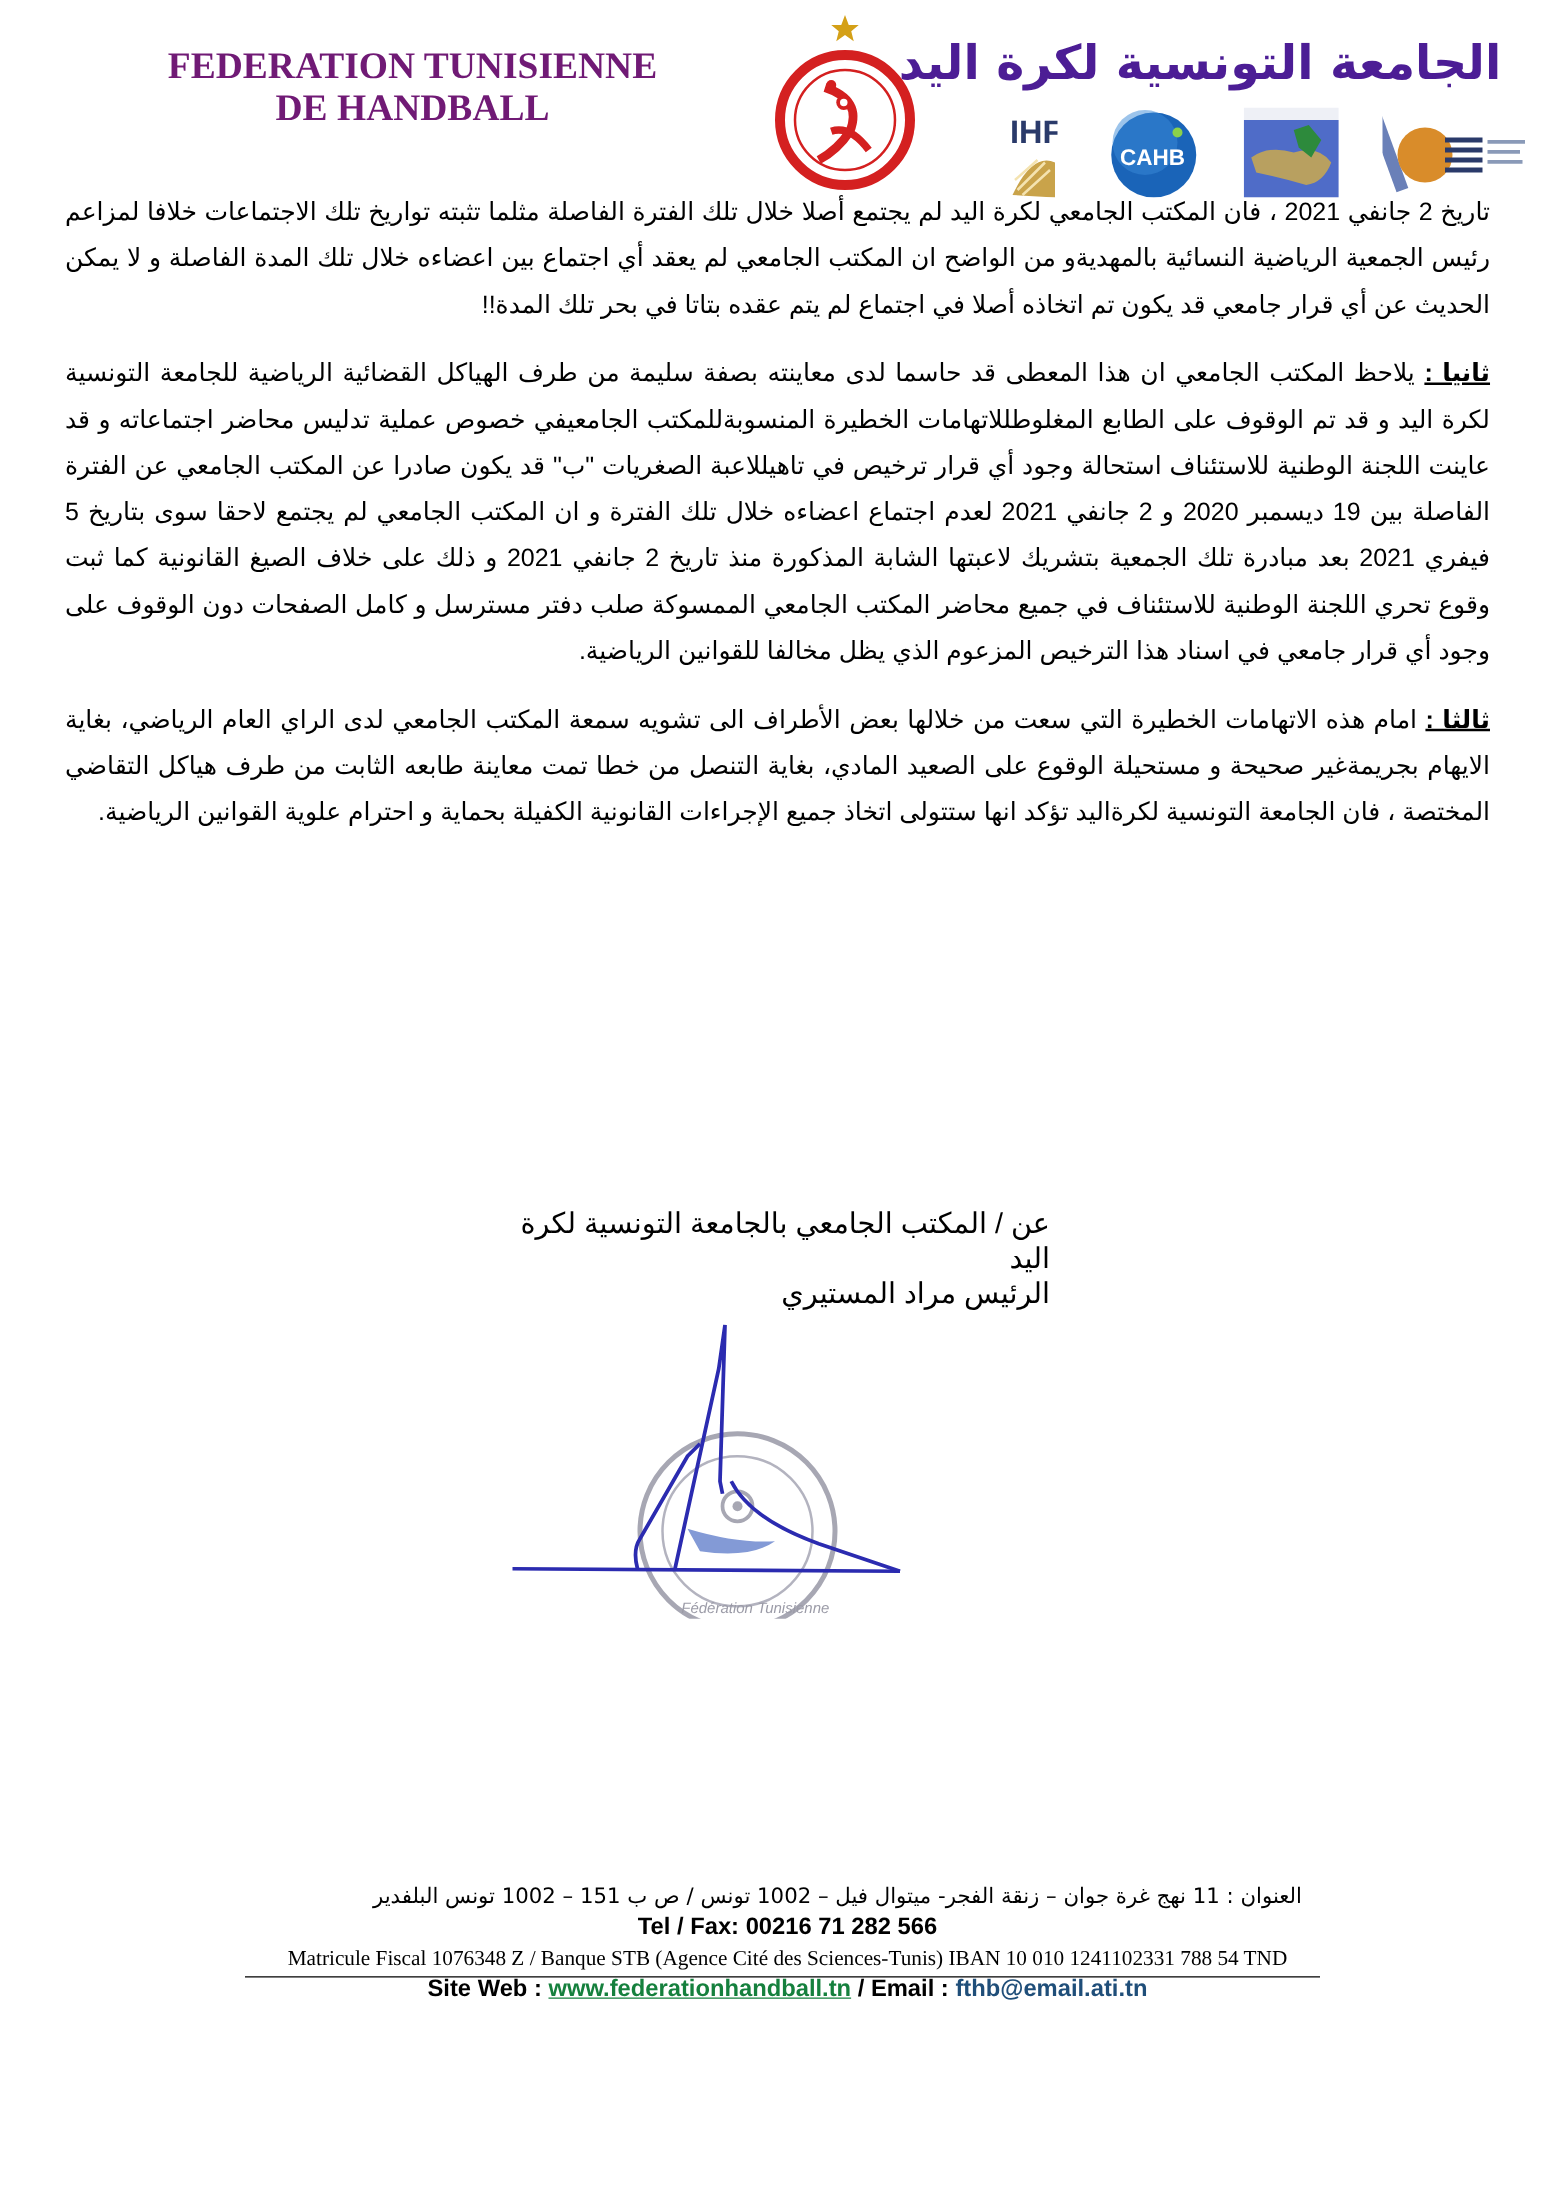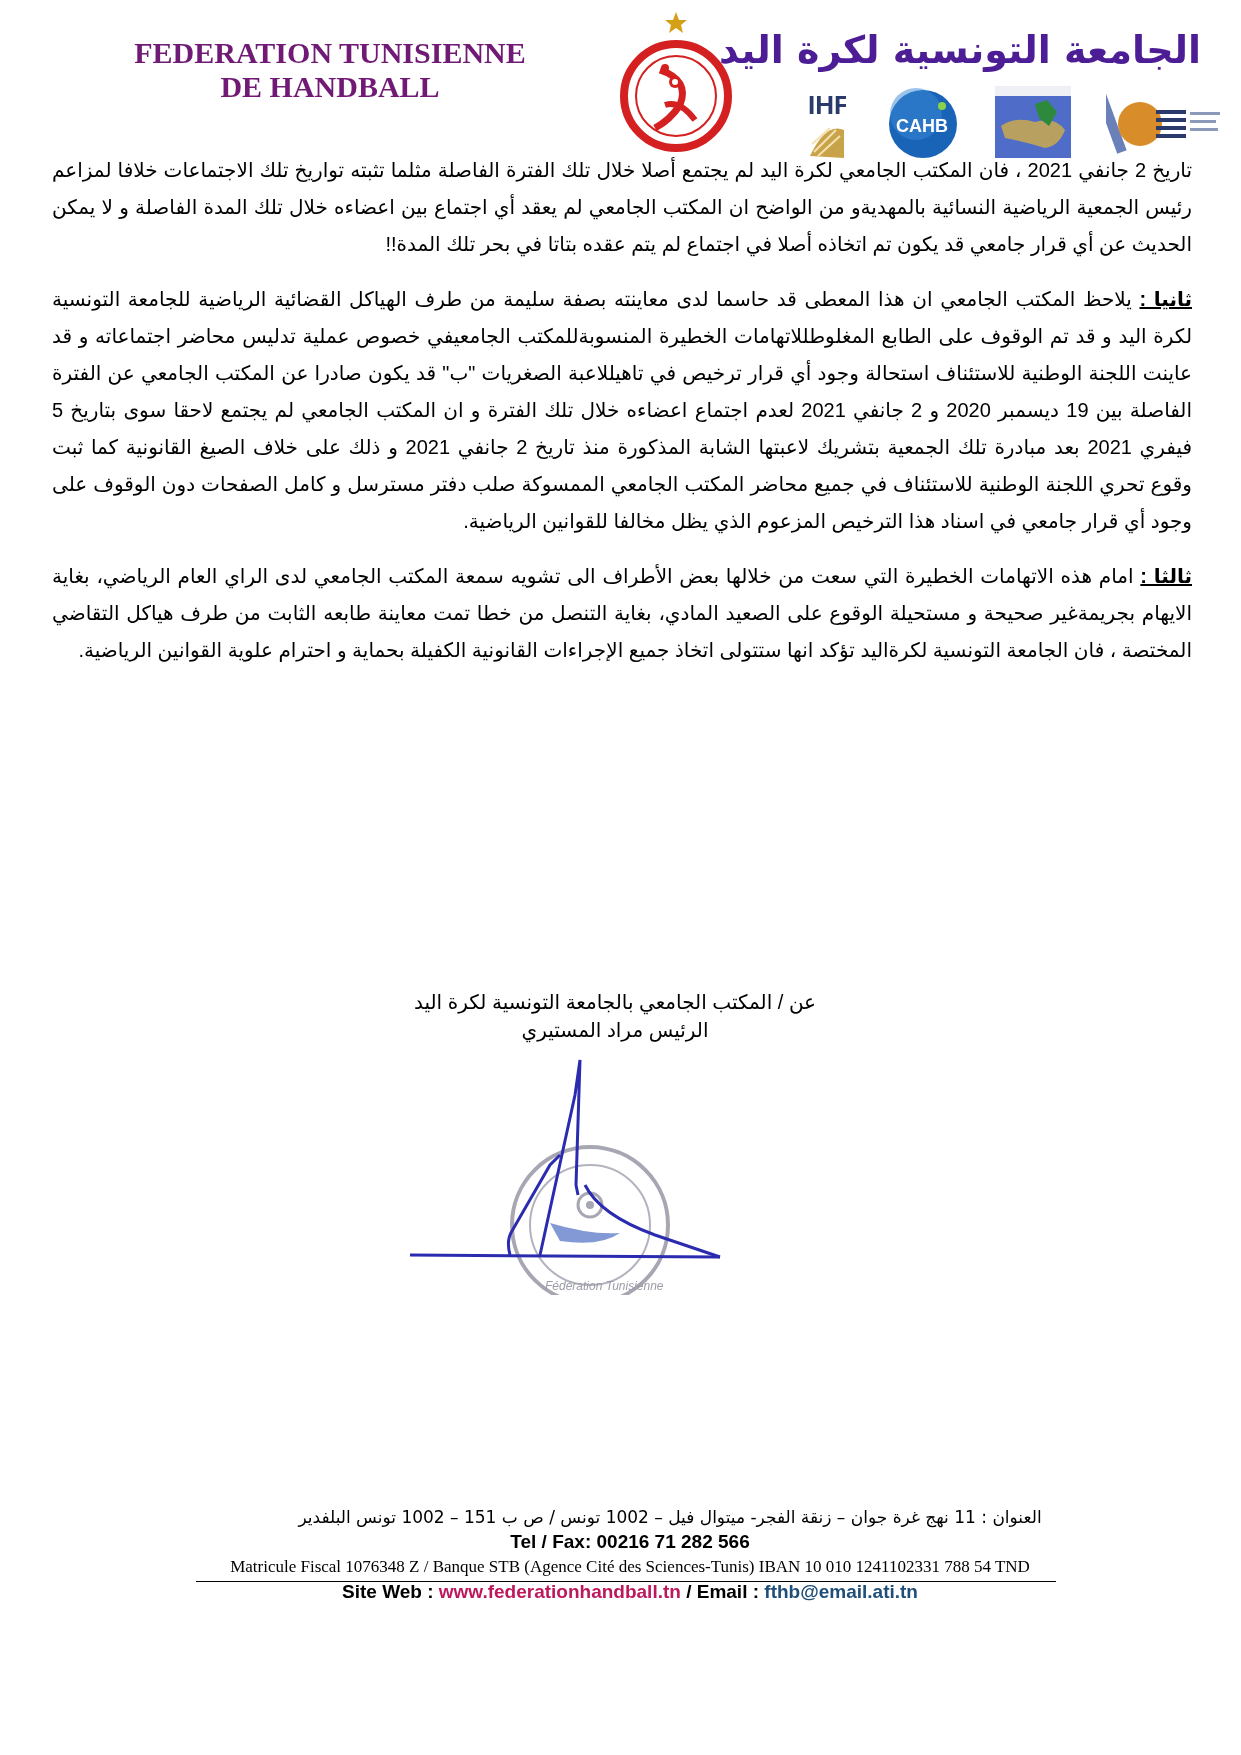--- a/index.html
+++ b/index.html
@@ -10,32 +10,32 @@
   .logo-main { position: absolute; left: 620px; top: 10px; width: 112px; height: 150px; }
 
   .partner-logos { position: absolute; left: 806px; top: 86px; width: 430px; height: 72px; }
   .plogo { position: absolute; top: 0; height: 72px; }
 
   .body-text { position: absolute; left: 52px; width: 1140px; direction: rtl; text-align: justify; font-size: 20px; line-height: 37px; }
   .para { margin: 0; text-align-last: right; }
   .para .lead { font-weight: bold; text-decoration: underline; margin-top: 36px; }
   .para-gap { height: 18px; }
 
-  .sig-block { position: absolute; left: 390px; top: 988px; width: 450px; text-align: center; direction: rtl; font-size: 20px; line-height: 28px; }
+  .sig-block { position: absolute; left: 390px; top: 964px; width: 450px; direction: rtl; font-size: 23px; line-height: 28px; }
   .signature { position: absolute; left: 400px; top: 1055px; width: 440px; height: 240px; }
 
   .footer-rule { position: absolute; left: 196px; top: 1581px; width: 860px; height: 1px; background: #000; }
   .footer { position: absolute; left: 150px; top: 1505px; width: 960px; text-align: center; }
   .f-ar { direction: rtl; font-size: 17px; line-height: 24px; font-family: "DejaVu Sans", sans-serif; padding-left: 80px; }
   .f-addr { font-family: "Liberation Serif", serif; font-size: 17px; line-height: 22px; }
   .f-addr b { font-weight: bold; }
   .f-tel { font-weight: bold; font-size: 19px; line-height: 26px; font-family: "Liberation Sans", sans-serif; }
   .f-mat { font-family: "Liberation Serif", serif; font-size: 17px; line-height: 24px; }
   .f-web { font-weight: bold; font-size: 19px; line-height: 26px; }
-  .f-web a { color: #be185d; }
+  .f-web a { color: #15803d; text-decoration: underline; }
   .f-web .email { color: #1f4e79; }
 </style>
 </head>
 <body>
 
 <div class="header-fr">
   <div>FEDERATION TUNISIENNE</div>
   <div>DE HANDBALL</div>
 </div>
 

